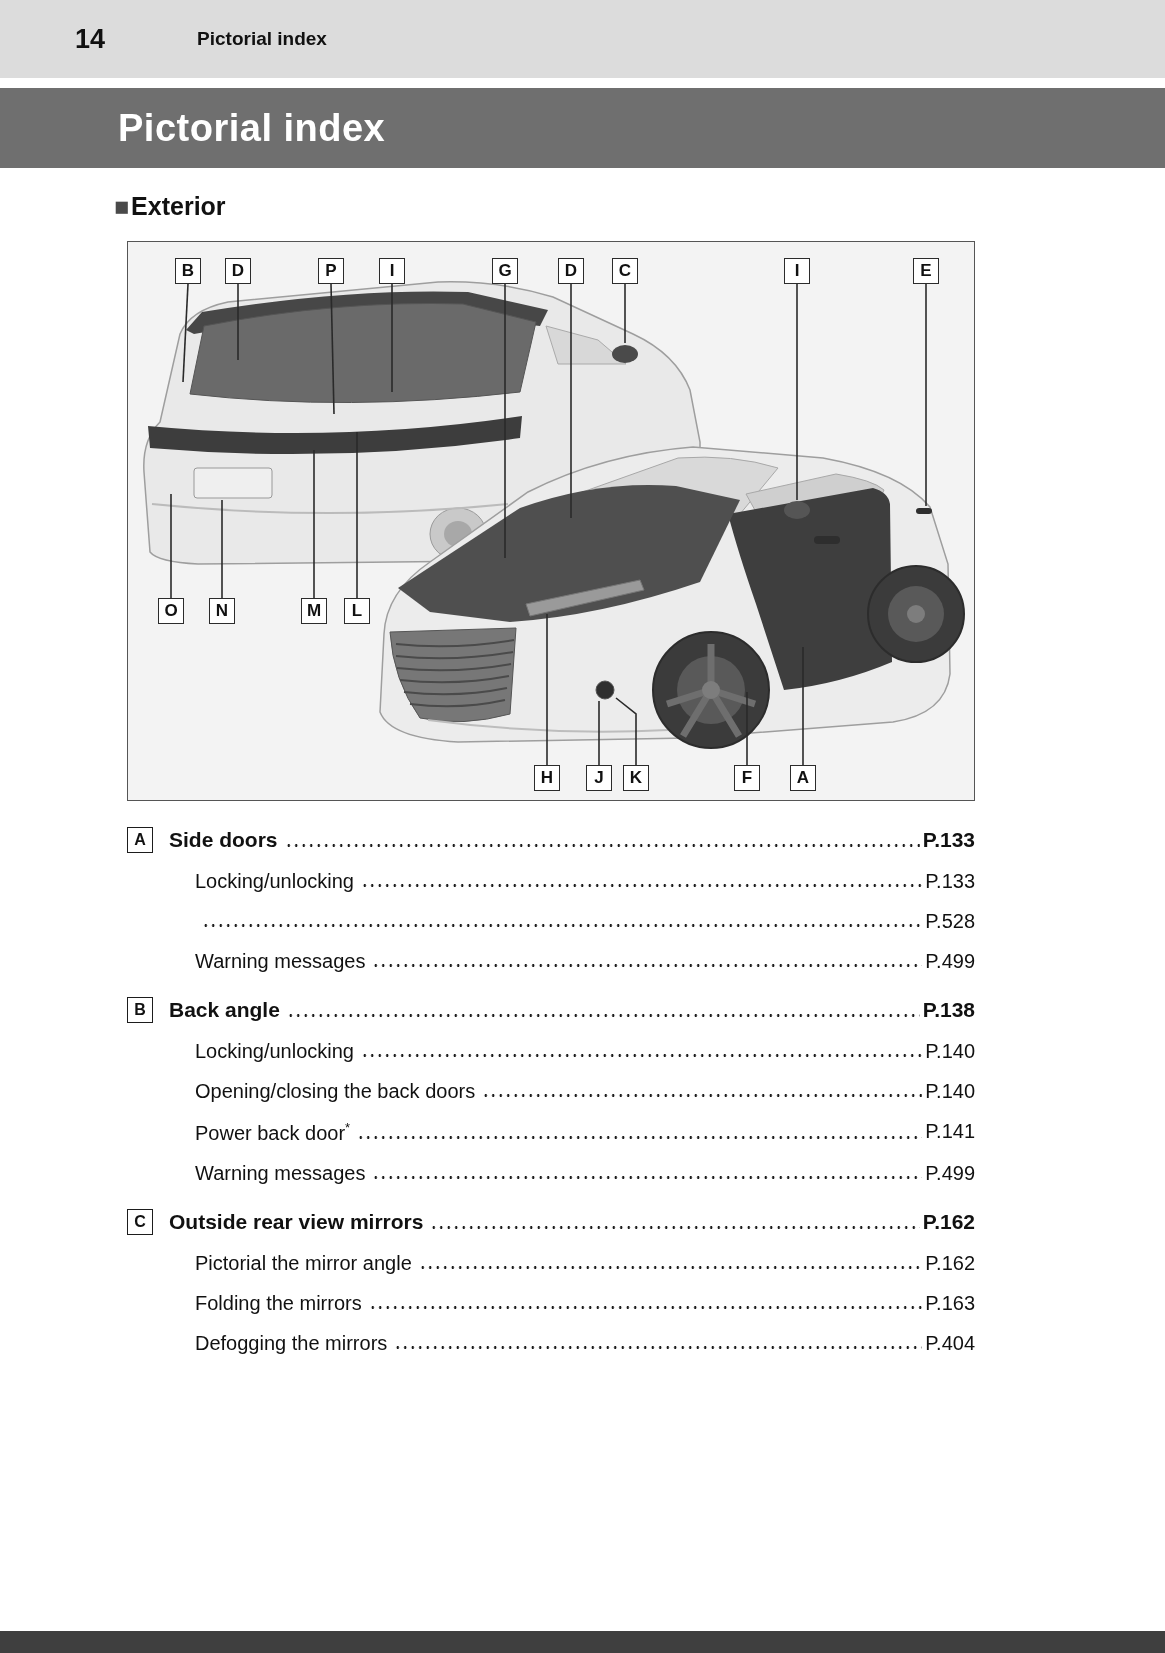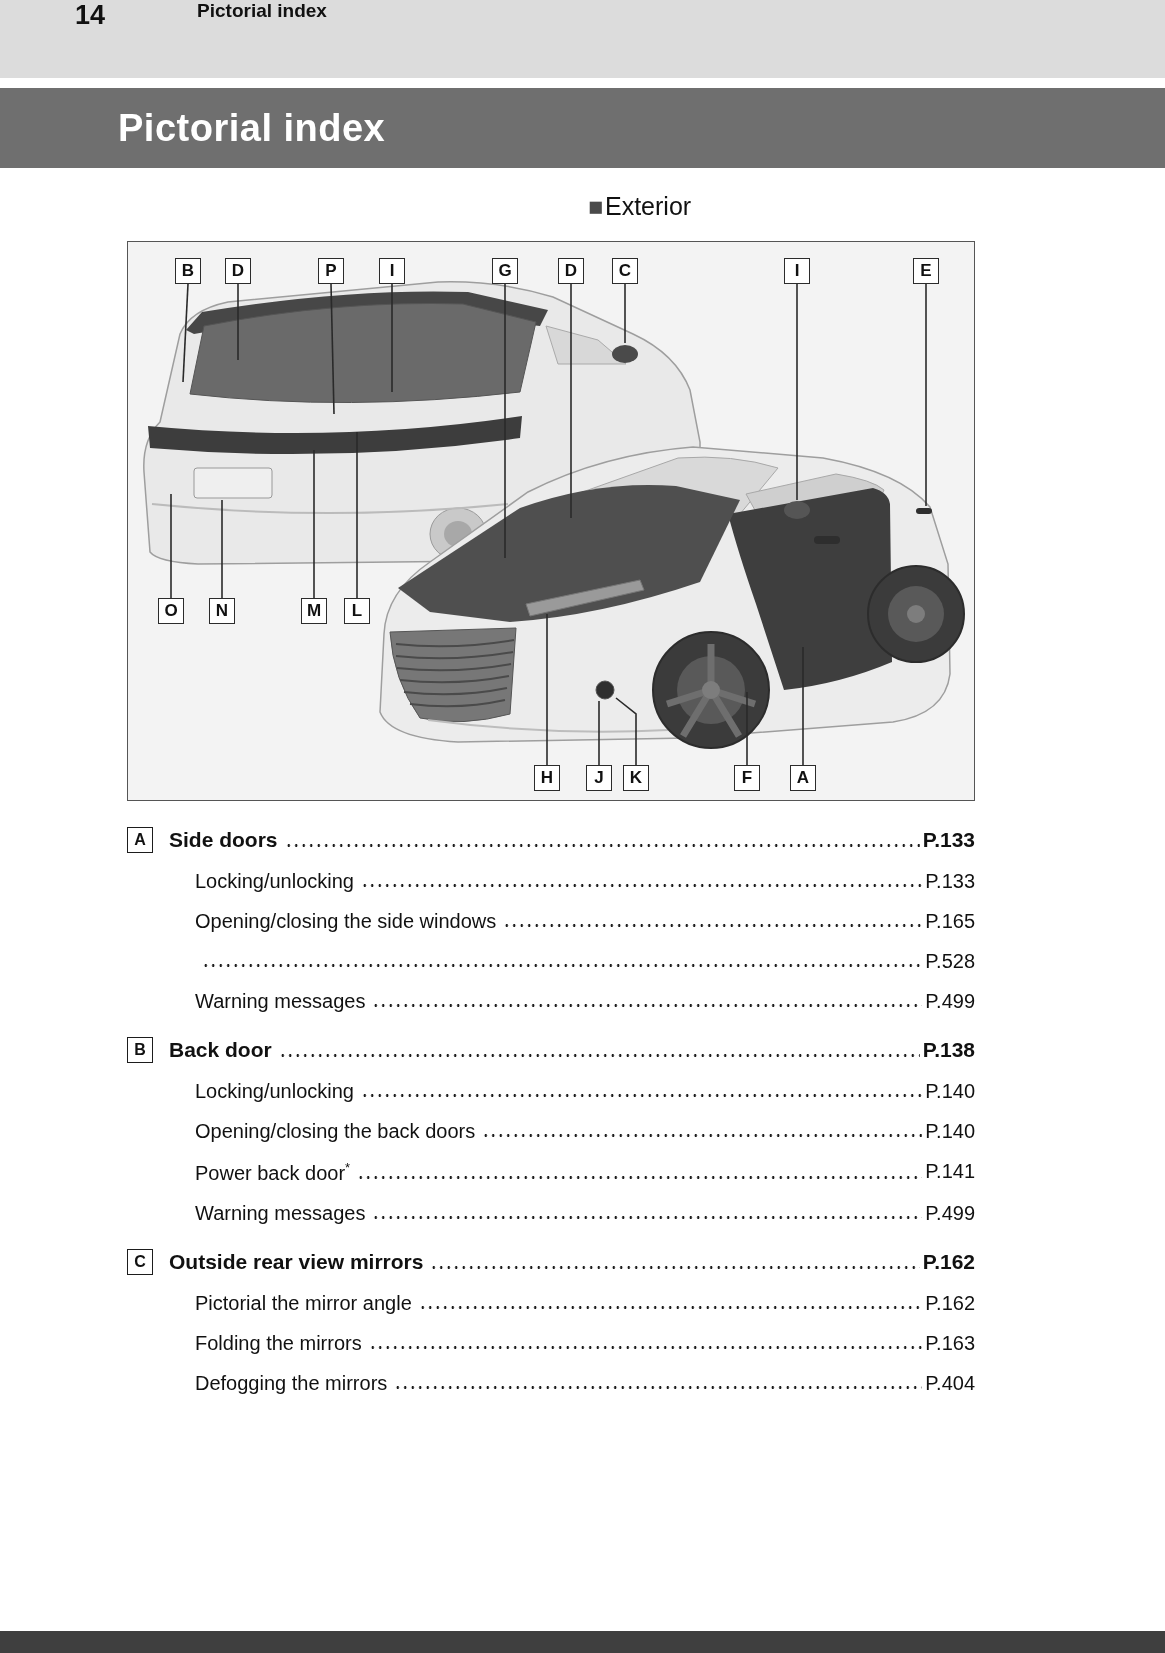--- a/index.html
+++ b/index.html
@@ -9,43 +9,42 @@
     background: #ffffff;
     font-family: "Liberation Sans", sans-serif;
     color: #111;
     overflow: hidden;
   }
   
   .topbar {
     height: 78px;
     background: var(--topbar-bg, #dcdcdc);
     display: flex;
-    align-items: flex-start;
+    align-items: center;
   }
   .topbar-num { margin-left: 75px; font-size: 27px; font-weight: bold; }
   .topbar-title { margin-left: 92px; font-size: 19px; font-weight: bold; }
   
   .banner {
     margin-top: 10px;
     height: 80px;
     background: var(--banner-bg, #6f6f6f);
     color: #ffffff;
     font-size: 38px;
     font-weight: bold;
     line-height: 80px;
     padding-left: 118px;
     letter-spacing: 0.5px;
   }
   
   .section-head {
     margin: 24px 0 0 114px;
     font-size: 25px;
-    font-weight: normal;
+    font-weight: bold;
     color: #111;
-    text-align: center;
   }
   .section-head .marker { color: #4a4a4a; margin-right: 2px; }
   
   .diagram {
     position: relative;
     margin: 20px 0 0 127px;
     width: 848px;
     height: 560px;
     border: 1px solid #555;
     background: var(--diagram-bg, #f3f3f3);
@@ -209,38 +208,33 @@
         <span class="title">Side doors</span>
         <span class="dots"></span>
         <span class="page main-page">P.133</span>
       </div>
       <div class="row sub">
         <span class="label">Locking/unlocking</span>
         <span class="dots"></span>
         <span class="page">P.133</span>
       </div>
       <div class="row sub">
-        <span class="label">Opening/closing the side windows</span>
-        <span class="dots"></span>
-        <span class="page">P.165</span>
-      </div>
-      <div class="row sub">
         <span class="dots"></span>
         <span class="page">P.528</span>
       </div>
       <div class="row sub">
         <span class="label">Warning messages</span>
         <span class="dots"></span>
         <span class="page">P.499</span>
       </div>
     </div>
     <div class="index-section">
       <div class="row main">
         <span class="badge">B</span>
-        <span class="title">Back door</span>
+        <span class="title">Back angle</span>
         <span class="dots"></span>
         <span class="page main-page">P.138</span>
       </div>
       <div class="row sub">
         <span class="label">Locking/unlocking</span>
         <span class="dots"></span>
         <span class="page">P.140</span>
       </div>
       <div class="row sub">
         <span class="label">Opening/closing the back doors</span>

